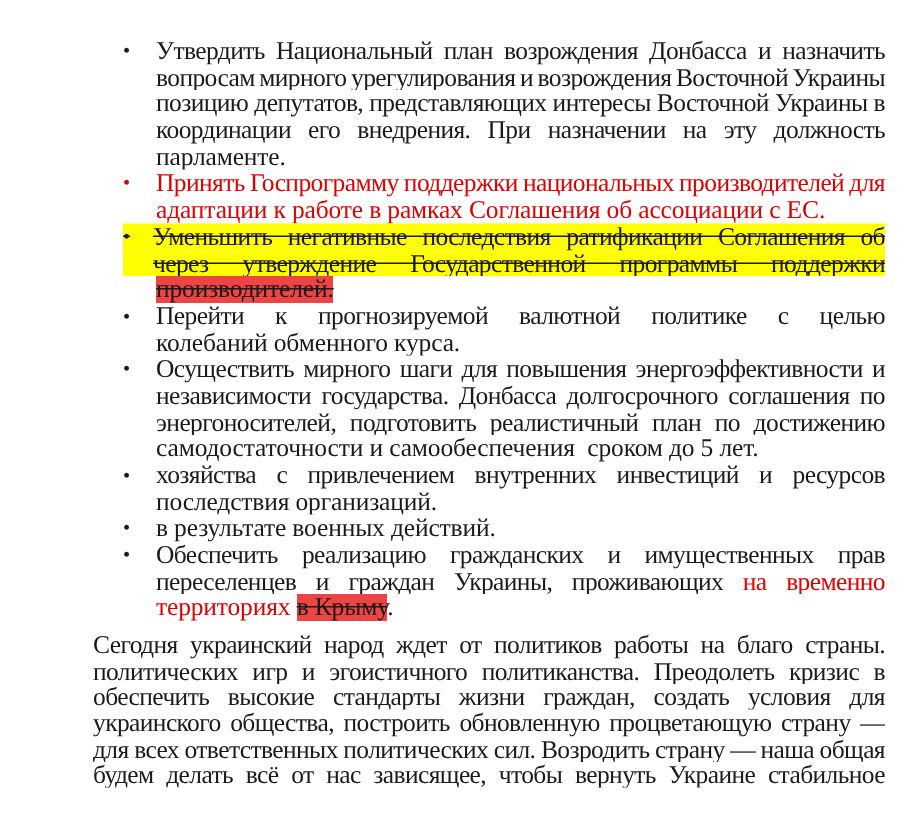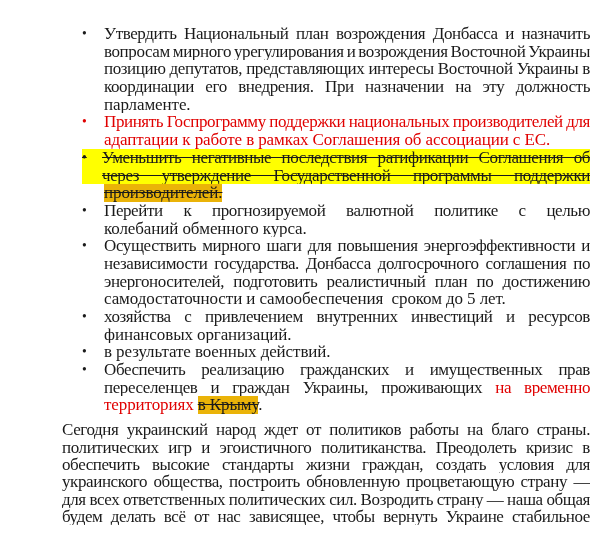--- a/index.html
+++ b/index.html
@@ -20,21 +20,21 @@
   }
   .jf { text-align: justify; text-align-last: justify; }
   .last { text-align: center; text-align-last: left; letter-spacing: -0.1px; word-spacing: 0; }
   .item { position: relative; padding-left: 22px; margin-left: 20px; }
   .marker {
     position: absolute; left: 0; top: 0;
     font-size: 13.6px; line-height: 17.7px;
   }
   .red { color: #e00000; }
   .strike { text-decoration: line-through; }
-  .hl { background: #eab308; }
+  .hl { background: #ef4444; }
   .hlrow { background: #ffff00; margin-left: -22px; padding-left: 20px; }
   .para { margin-top: 7px; }
   .para .line { line-height: 17.4px; height: 17.4px; }
 </style>
 </head>
 <body>
 
 <div class="doc">
 
   <div>
@@ -71,21 +71,21 @@
       <span class="marker">•</span>
       <div class="line jf">Осуществить мирного шаги для повышения энергоэффективности и энергетической</div>
       <div class="line jf">независимости государства. Донбасса долгосрочного соглашения по поставкам</div>
       <div class="line jf">энергоносителей, подготовить реалистичный план по достижению энергетической</div>
       <div class="line last">самодостаточности и самообеспечения&nbsp; сроком до 5 лет.</div>
     </div>
 
     <div class="item">
       <span class="marker">•</span>
       <div class="line jf">хозяйства с привлечением внутренних инвестиций и ресурсов международных</div>
-      <div class="line last">финансовых организаций.</div>
+      <div class="line last">последствия организаций.</div>
     </div>
 
     <div class="item">
       <span class="marker">•</span>
       <div class="line last">в результате военных действий.</div>
     </div>
 
     <div class="item">
       <span class="marker">•</span>
       <div class="line jf"><span>Обеспечить реализацию гражданских и имущественных прав беженцев, </span><span class="red">вынужденных</span></div>

